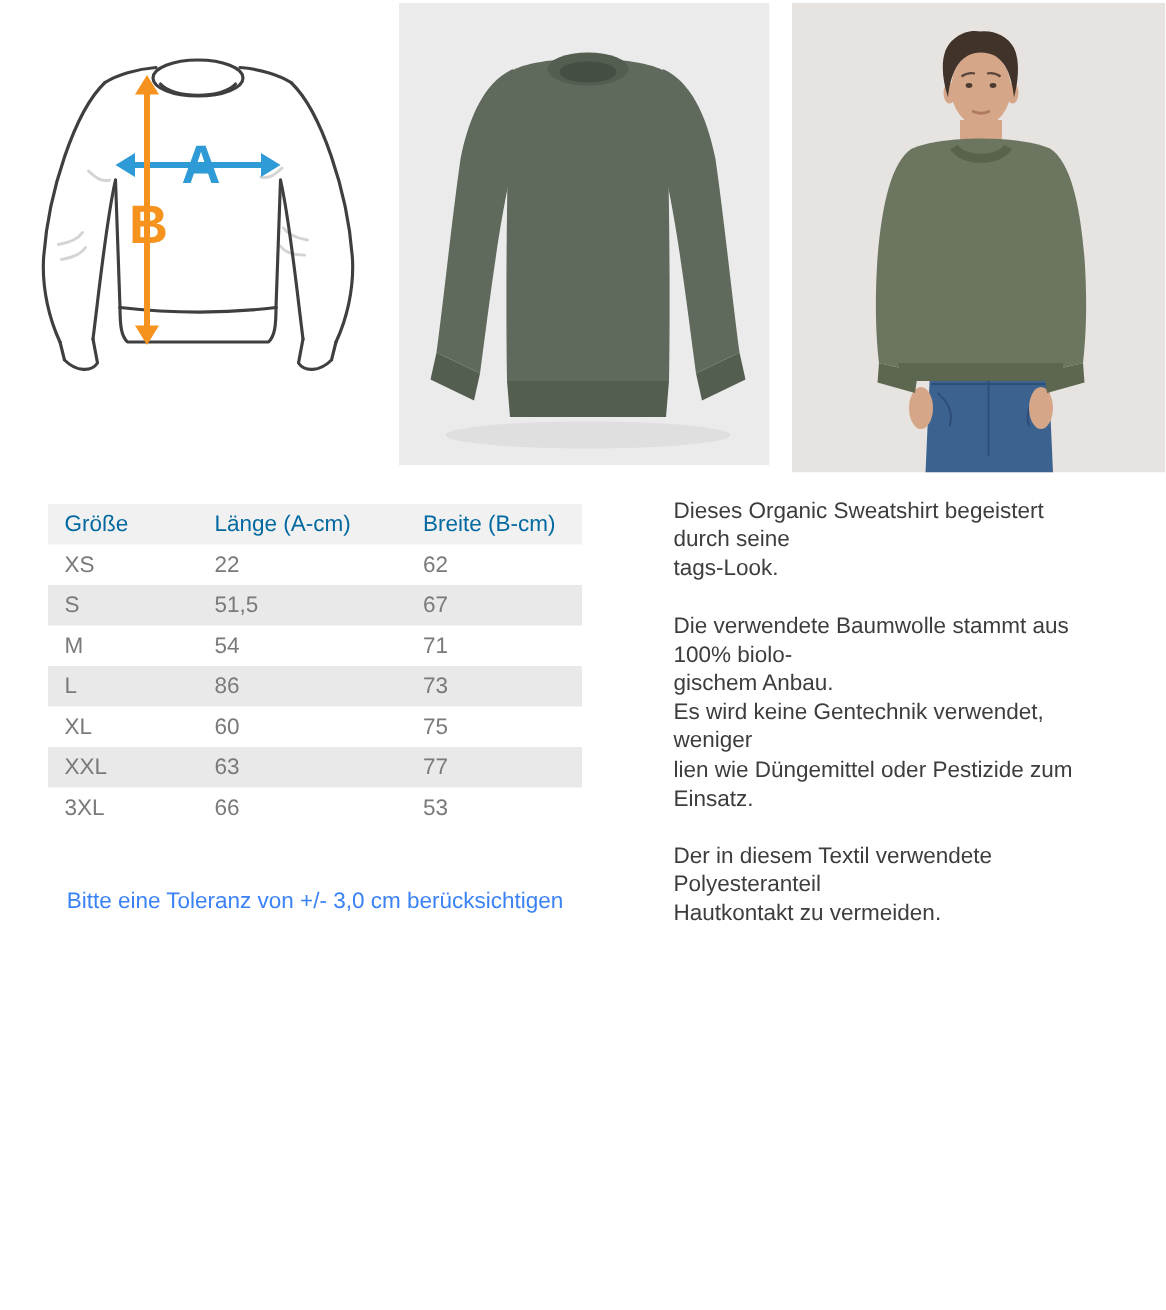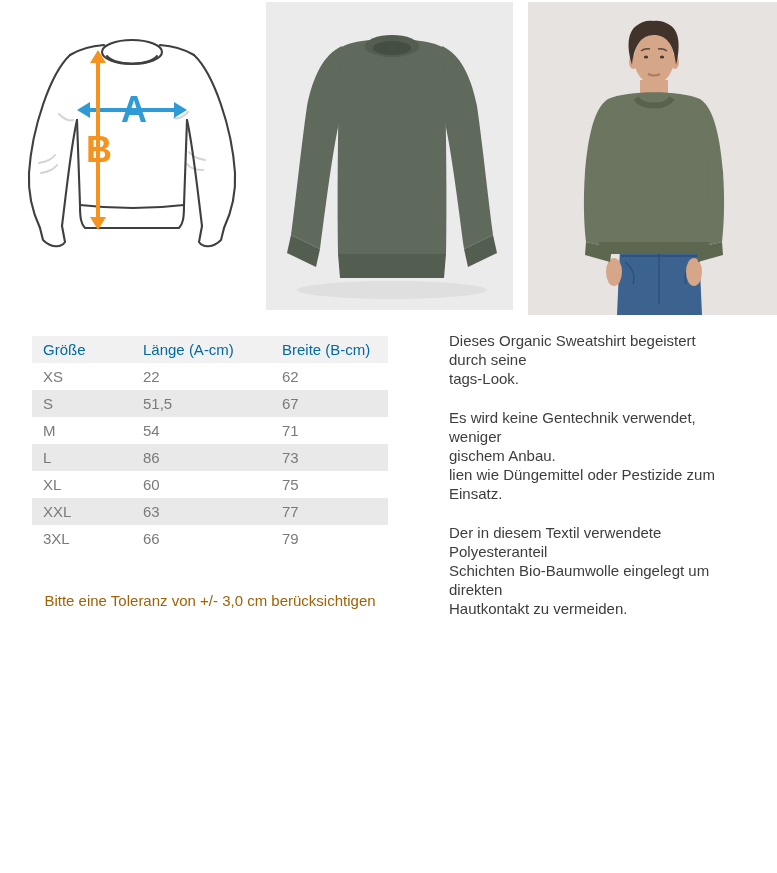--- a/index.html
+++ b/index.html
@@ -14,21 +14,21 @@
   .diagram svg,.product-photo svg,.model-photo svg{display:block;width:100%;height:100%;}
 
   .size-table{position:absolute;left:32px;top:336px;width:356px;font-size:15px;color:var(--table_text);}
   .trow{display:grid;grid-template-columns:100px 139px 117px;height:27px;align-items:center;}
   .trow.thead{background:var(--table_header_bg);color:#0369a1;}
   .trow.shade{background:var(--table_stripe_bg);}
   .tcell{padding-left:11px;white-space:nowrap;overflow:hidden;}
 
   .tolerance{
     position:absolute;left:32px;top:592px;width:356px;text-align:center;
-    font-size:15px;color:#a16207;font-weight:500;
+    font-size:15px;color:#3b82f6;font-weight:500;
   }
   .description{
     position:absolute;left:413px;top:331px;width:303px;
     font-size:15px;line-height:19.2px;color:var(--body_text);
   }
   .desc-para{margin:0 0 19px 0;}
   .desc-line{white-space:pre-wrap;margin-left:36px;}
 
   .diag-outline{stroke:var(--diagram_outline);stroke-width:2.1;fill:none;stroke-linecap:round;stroke-linejoin:round;}
   .diag-wrinkle{stroke:#d4d4d4;stroke-width:2;fill:none;stroke-linecap:round;}
@@ -176,37 +176,37 @@
           <div class="tcell">75</div>
         </div>
         <div class="trow shade">
           <div class="tcell">XXL</div>
           <div class="tcell">63</div>
           <div class="tcell">77</div>
         </div>
         <div class="trow">
           <div class="tcell">3XL</div>
           <div class="tcell">66</div>
-          <div class="tcell">79</div>
+          <div class="tcell">53</div>
         </div>
       </div>
   </div>
 
   <div class="tolerance">Bitte eine Toleranz von +/- 3,0 cm berücksichtigen</div>
 
   <div class="description" id="desc">
       <div class="desc-para">
         <div class="desc-line">Dieses Organic Sweatshirt begeistert durch seine</div>
         <div class="desc-line">tags-Look.</div>
       </div>
       <div class="desc-para">
+        <div class="desc-line">Die verwendete Baumwolle stammt aus 100% biolo-</div>
+        <div class="desc-line">gischem Anbau.</div>
         <div class="desc-line">Es wird keine Gentechnik verwendet, weniger</div>
-        <div class="desc-line">gischem Anbau.</div>
         <div class="desc-line">lien wie Düngemittel oder Pestizide zum Einsatz.</div>
       </div>
       <div class="desc-para">
         <div class="desc-line">Der in diesem Textil verwendete Polyesteranteil</div>
-        <div class="desc-line">Schichten Bio-Baumwolle eingelegt um direkten</div>
         <div class="desc-line">Hautkontakt zu vermeiden.</div>
       </div>
     </div>
 
 </div>
 
 </body></html>

